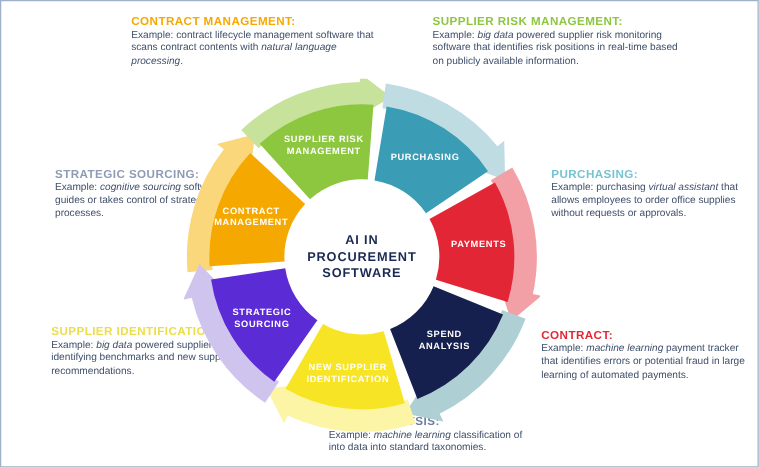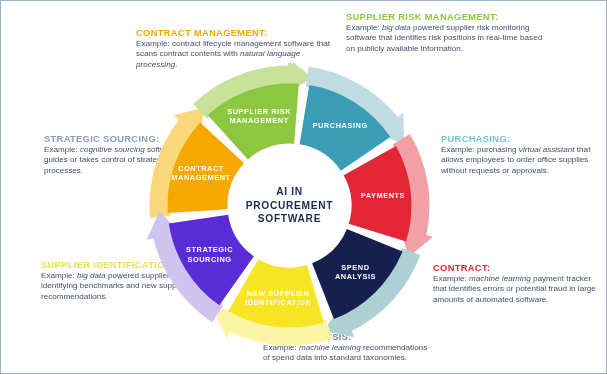--- a/index.html
+++ b/index.html
@@ -26,21 +26,21 @@
   }
   .cap .body{
     font-size:8.1px;
     line-height:10.3px;
     color:#3f4f6b;
     font-weight:400;
   }
   .cap .body i{ font-style:italic; }
 
   
-  #cap-contract{ left:135px; top:11px; width:195px;margin-top:16px; }
+  #cap-contract{ left:104px; top:11px; width:195px; }
   #cap-risk{    left:345px; top:11px; width:200px; }
   #cap-purch{   left:440px; top:133px; width:160px;}
   #cap-pay{     left:432px; top:262px; width:163px;}
   #cap-spend{   left:262px; top:331px; width:170px;}
   #cap-supid{   left:40px;  top:259px; width:175px;}
   #cap-strat{   left:43px;  top:133px; width:165px;}
 
   #wheel{
     position:absolute;
     left:146px; top:62px;
@@ -83,28 +83,28 @@
   <div class="cap" id="cap-risk">
     <div class="head" style="color: rgb(141, 198, 63);">SUPPLIER RISK MANAGEMENT:</div>
     <div class="body">
       <span>Example: </span><i>big data</i><span> powered supplier risk monitoring  software that identifies risk positions in real-time based on publicly available information.</span>
     </div>
   </div>
 
   <div class="cap" id="cap-pay">
     <div class="head" style="color: rgb(227, 38, 54);">CONTRACT:</div>
     <div class="body">
-      <span>Example: </span><i>machine learning</i><span> payment tracker that identifies errors or potential fraud in large amounts of automated software.</span>
+      <span>Example: </span><i>machine learning</i><span> payment tracker that identifies errors or potential fraud in large learning of automated payments.</span>
     </div>
   </div>
 
   <div class="cap" id="cap-spend">
     <div class="head" style="color: rgb(110, 127, 163);">SPEND ANALYSIS:</div>
     <div class="body">
-      <span>Example: </span><i>machine learning</i><span> recommendations of spend data into standard taxonomies.</span>
+      <span>Example: </span><i>machine learning</i><span> classification of into data into standard taxonomies.</span>
     </div>
   </div>
 
   <div class="cap" id="cap-supid">
     <div class="head" style="color: rgb(235, 222, 74);">SUPPLIER IDENTIFICATION:</div>
     <div class="body">
       <span>Example: </span><i>big data</i><span> powered supplier database identifying benchmarks and new supplier recommendations.</span>
     </div>
   </div>
 

